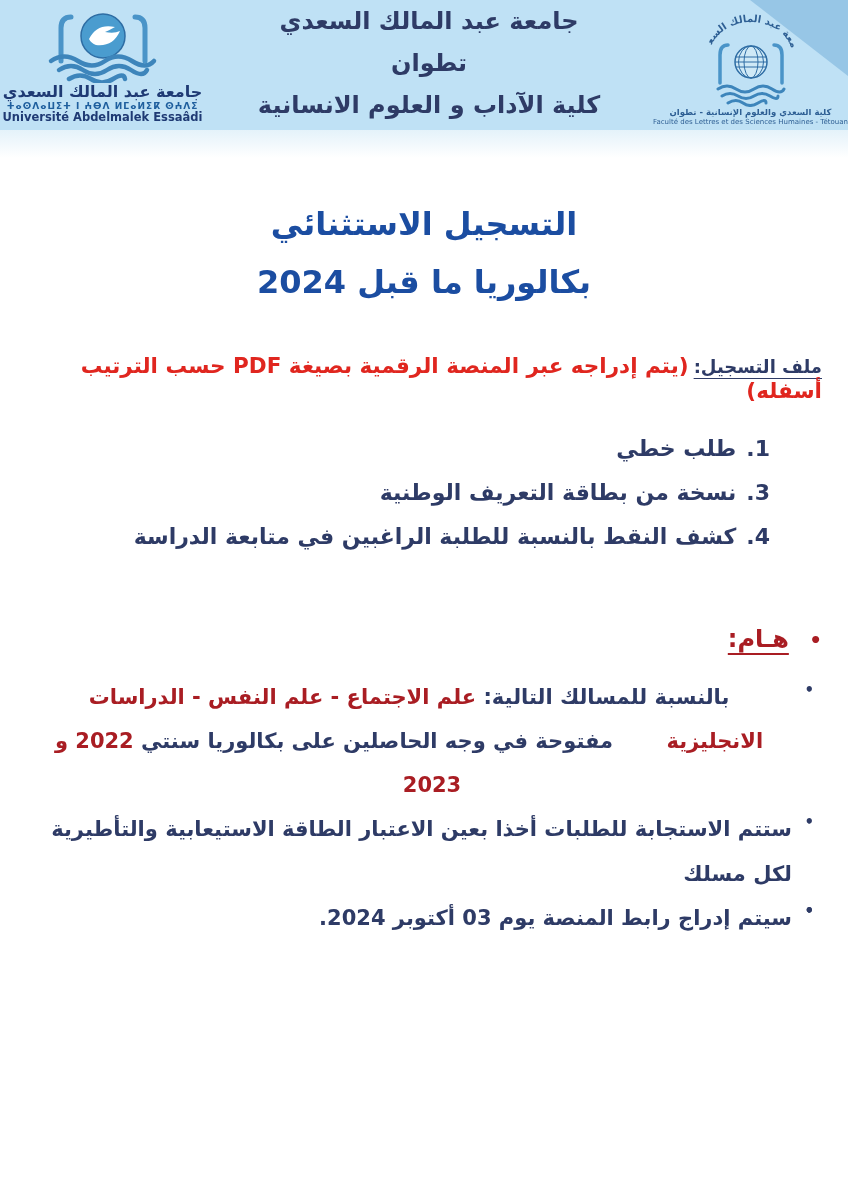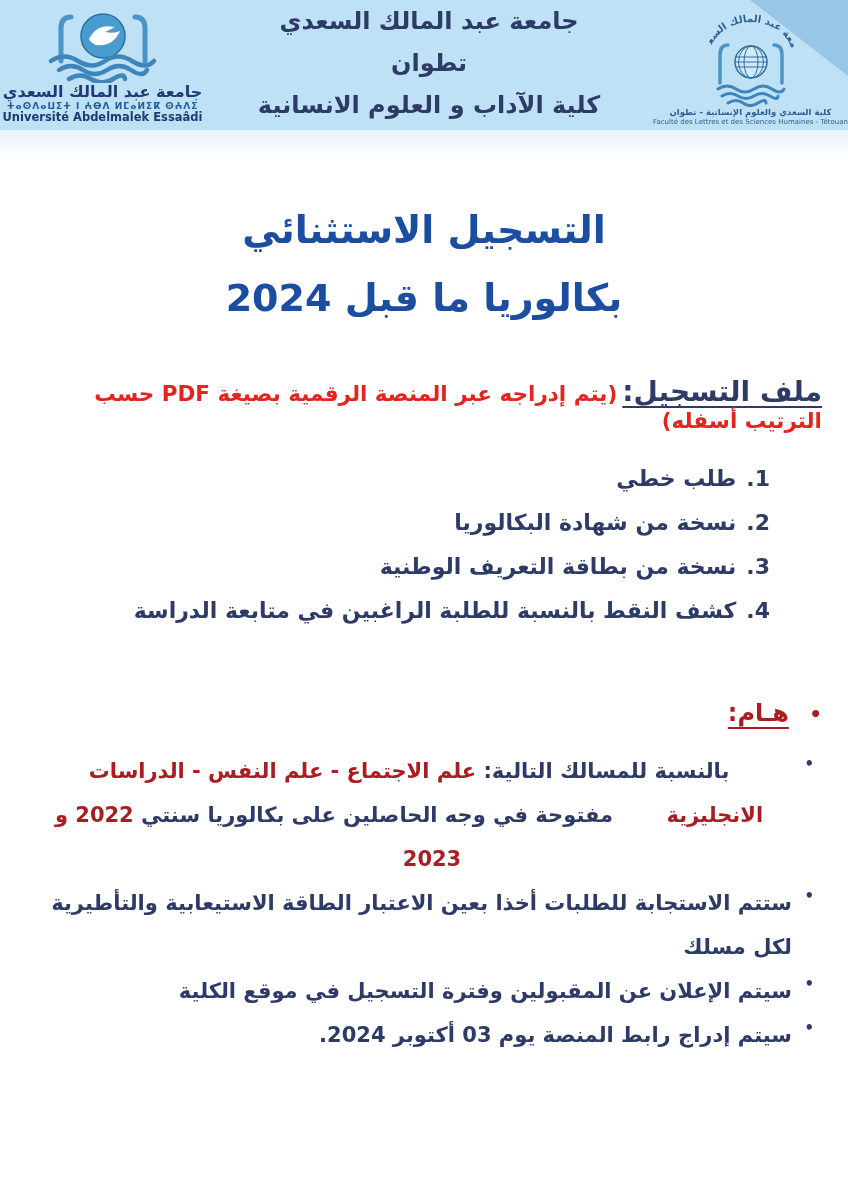--- a/index.html
+++ b/index.html
@@ -20,28 +20,28 @@
   .logo-name-ar{font-size:16px;font-weight:bold;color:var(--logo-navy);line-height:1.1;}
   .logo-tifinagh{font-size:9px;font-weight:bold;color:#1f5f9e;line-height:1.2;letter-spacing:1px;}
   .logo-name-fr{font-size:11.5px;font-weight:bold;color:var(--logo-navy);line-height:1.2;}
   .header-center{flex:1;text-align:center;color:var(--navy);font-weight:bold;font-size:24px;line-height:1.75;padding-bottom:4px;}
   .logo-right{width:195px;text-align:center;flex-shrink:0;position:relative;z-index:1;padding-top:2px;}
   .logo-right svg{display:block;margin:0 auto;}
   .logo-r-cap1{font-size:8.5px;font-weight:bold;color:#2e5f94;line-height:1.3;}
   .logo-r-cap2{font-size:7px;color:#2e5f94;line-height:1.3;}
 
   
-  .title-block{margin-top:38px;text-align:center;color:var(--title-blue);font-size:38px;font-weight:bold;line-height:1.8;}
+  .title-block{margin-top:38px;text-align:center;color:var(--title-blue);font-size:32px;font-weight:bold;line-height:1.8;}
 
   
   .body-par{margin:46px 26px 0;direction:rtl;text-align:justify;color:var(--navy);font-size:22.5px;font-weight:600;line-height:2.32;}
 
   
   .file-section{margin:42px 26px 0;direction:rtl;}
-  .file-heading{color:var(--navy);font-size:28px;font-weight:bold;text-decoration:underline;text-underline-offset:5px;}
+  .file-heading{color:var(--navy);font-size:18px;font-weight:bold;text-decoration:underline;text-underline-offset:5px;}
   .file-note{color:var(--red-bright);font-size:21.5px;font-weight:bold;}
   .file-list{list-style:none;margin-top:24px;padding-right:52px;}
   .file-list li{color:var(--navy);font-size:22px;font-weight:600;line-height:2.0;}
   .li-num{margin-left:10px;}
 
   
   .important-section{margin:66px 26px 0;direction:rtl;}
   .imp-heading-row{font-size:24px;font-weight:bold;color:var(--red-dark);}
   .imp-bullet{font-size:20px;margin-left:12px;}
   .imp-heading{text-decoration:underline;text-underline-offset:6px;}
@@ -119,23 +119,20 @@
     <section class="file-section">
       <div>
         <span class="file-heading">ملف التسجيل:</span>
         <span class="file-note">(يتم إدراجه عبر المنصة الرقمية بصيغة PDF حسب الترتيب أسفله)</span>
       </div>
       <ol class="file-list">
         <li>
           <span class="li-num">1.</span><span class="li-text">طلب خطي</span>
         </li>
         <li>
-          <span class="li-num">2.</span><span class="li-text">نسخة من شهادة البكالوريا</span>
-        </li>
-        <li>
           <span class="li-num">3.</span><span class="li-text">نسخة من بطاقة التعريف الوطنية</span>
         </li>
         <li>
           <span class="li-num">4.</span><span class="li-text">كشف النقط بالنسبة للطلبة الراغبين في متابعة الدراسة</span>
         </li>
       </ol>
     </section>
 
     <section class="important-section">
       <div class="imp-heading-row">
@@ -149,21 +146,20 @@
           <span class="red">علم الاجتماع - علم النفس - الدراسات الانجليزية</span>
           <span class="navy"> مفتوحة في وجه الحاصلين على بكالوريا سنتي </span>
           <span class="red">2022 و 2023</span>
         </li>
         <li>
           <span class="li-dot">•</span>
           <span>ستتم الاستجابة للطلبات أخذا بعين الاعتبار الطاقة الاستيعابية والتأطيرية لكل مسلك</span>
         </li>
         <li>
           <span class="li-dot">•</span>
-          <span>سيتم الإعلان عن المقبولين وفترة التسجيل في موقع الكلية</span>
         </li>
         <li>
           <span class="li-dot">•</span>
           <span>سيتم إدراج رابط المنصة يوم 03 أكتوبر 2024.</span>
         </li>
       </ul>
     </section>
   </main>
 
 </div>

